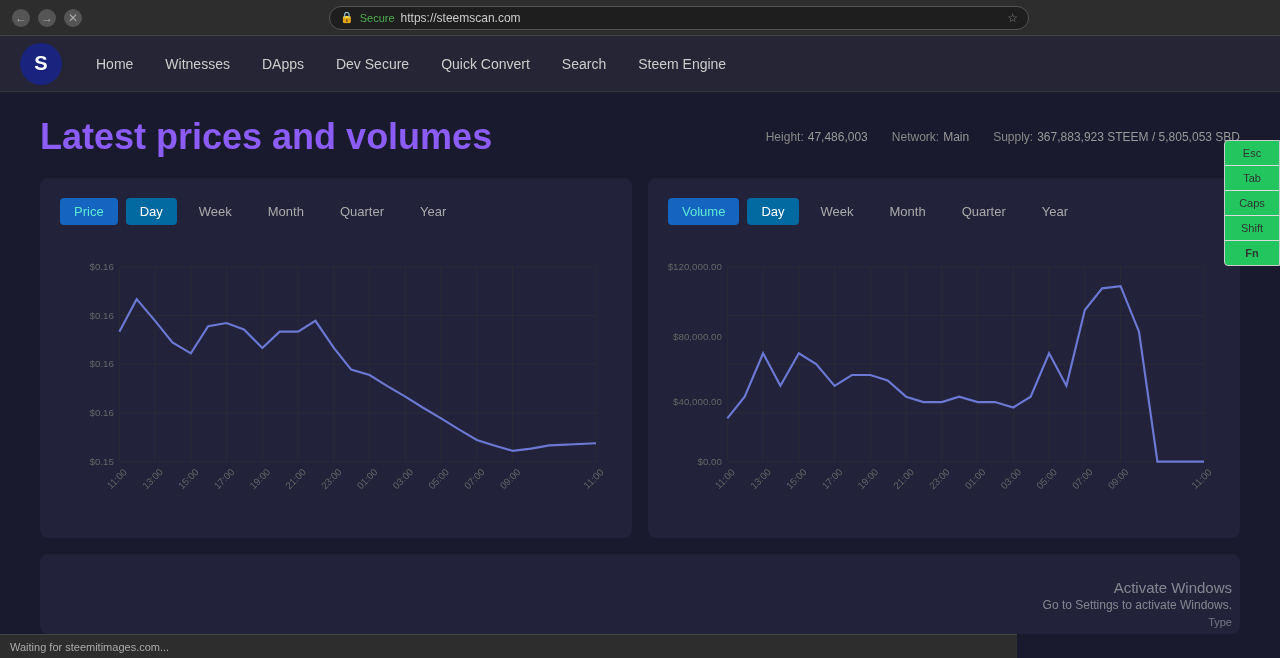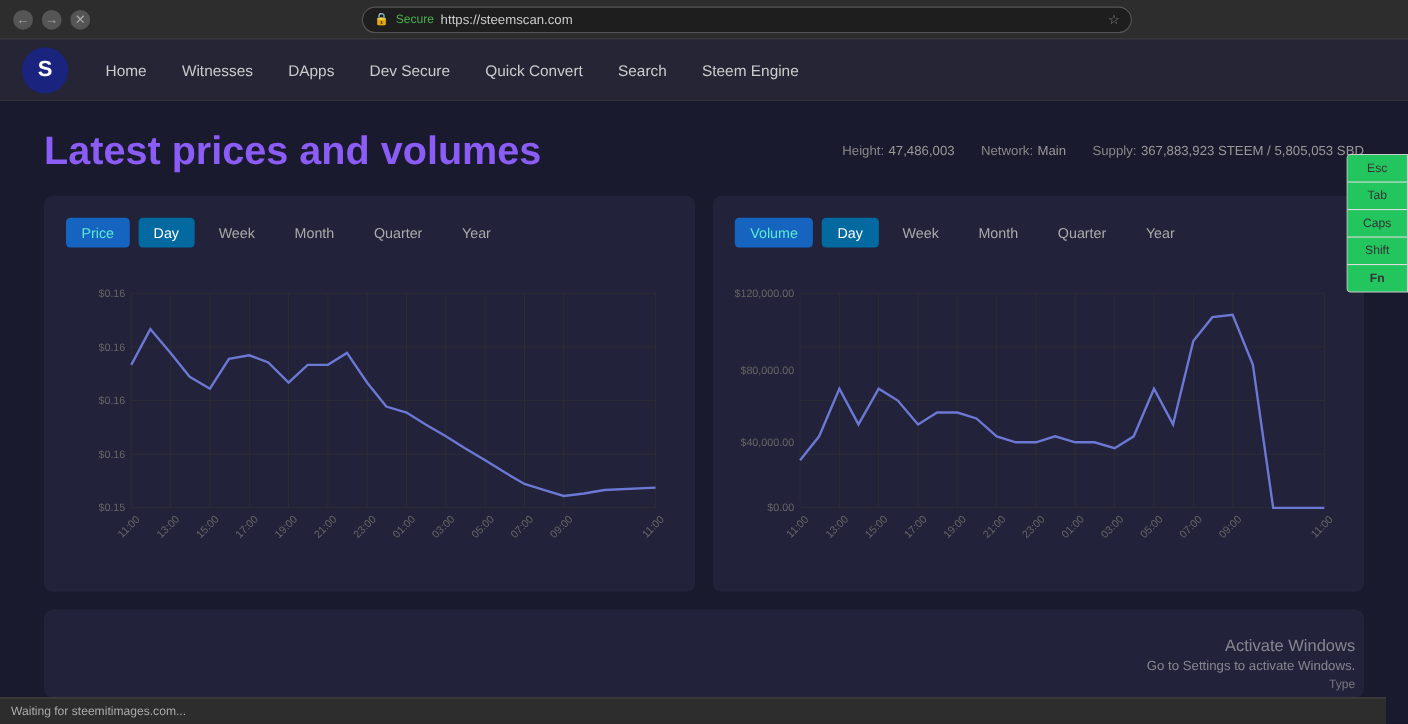--- a/index.html
+++ b/index.html
@@ -189,21 +189,21 @@
       text-align: center;
       font-size: 11px;
       cursor: pointer;
     }
     .kbd-item:last-child { border-bottom: none; font-weight: bold; }
 
     
     .status-bar {
       position: fixed;
       bottom: 0; left: 0;
-      width: 1260px;
+      width: 1017px;
       height: 24px;
       background: #2d2d2d;
       display: flex;
       align-items: center;
       padding: 0 10px;
       font-size: 11px;
       color: #aaa;
       border-top: 1px solid #444;
     }
 

